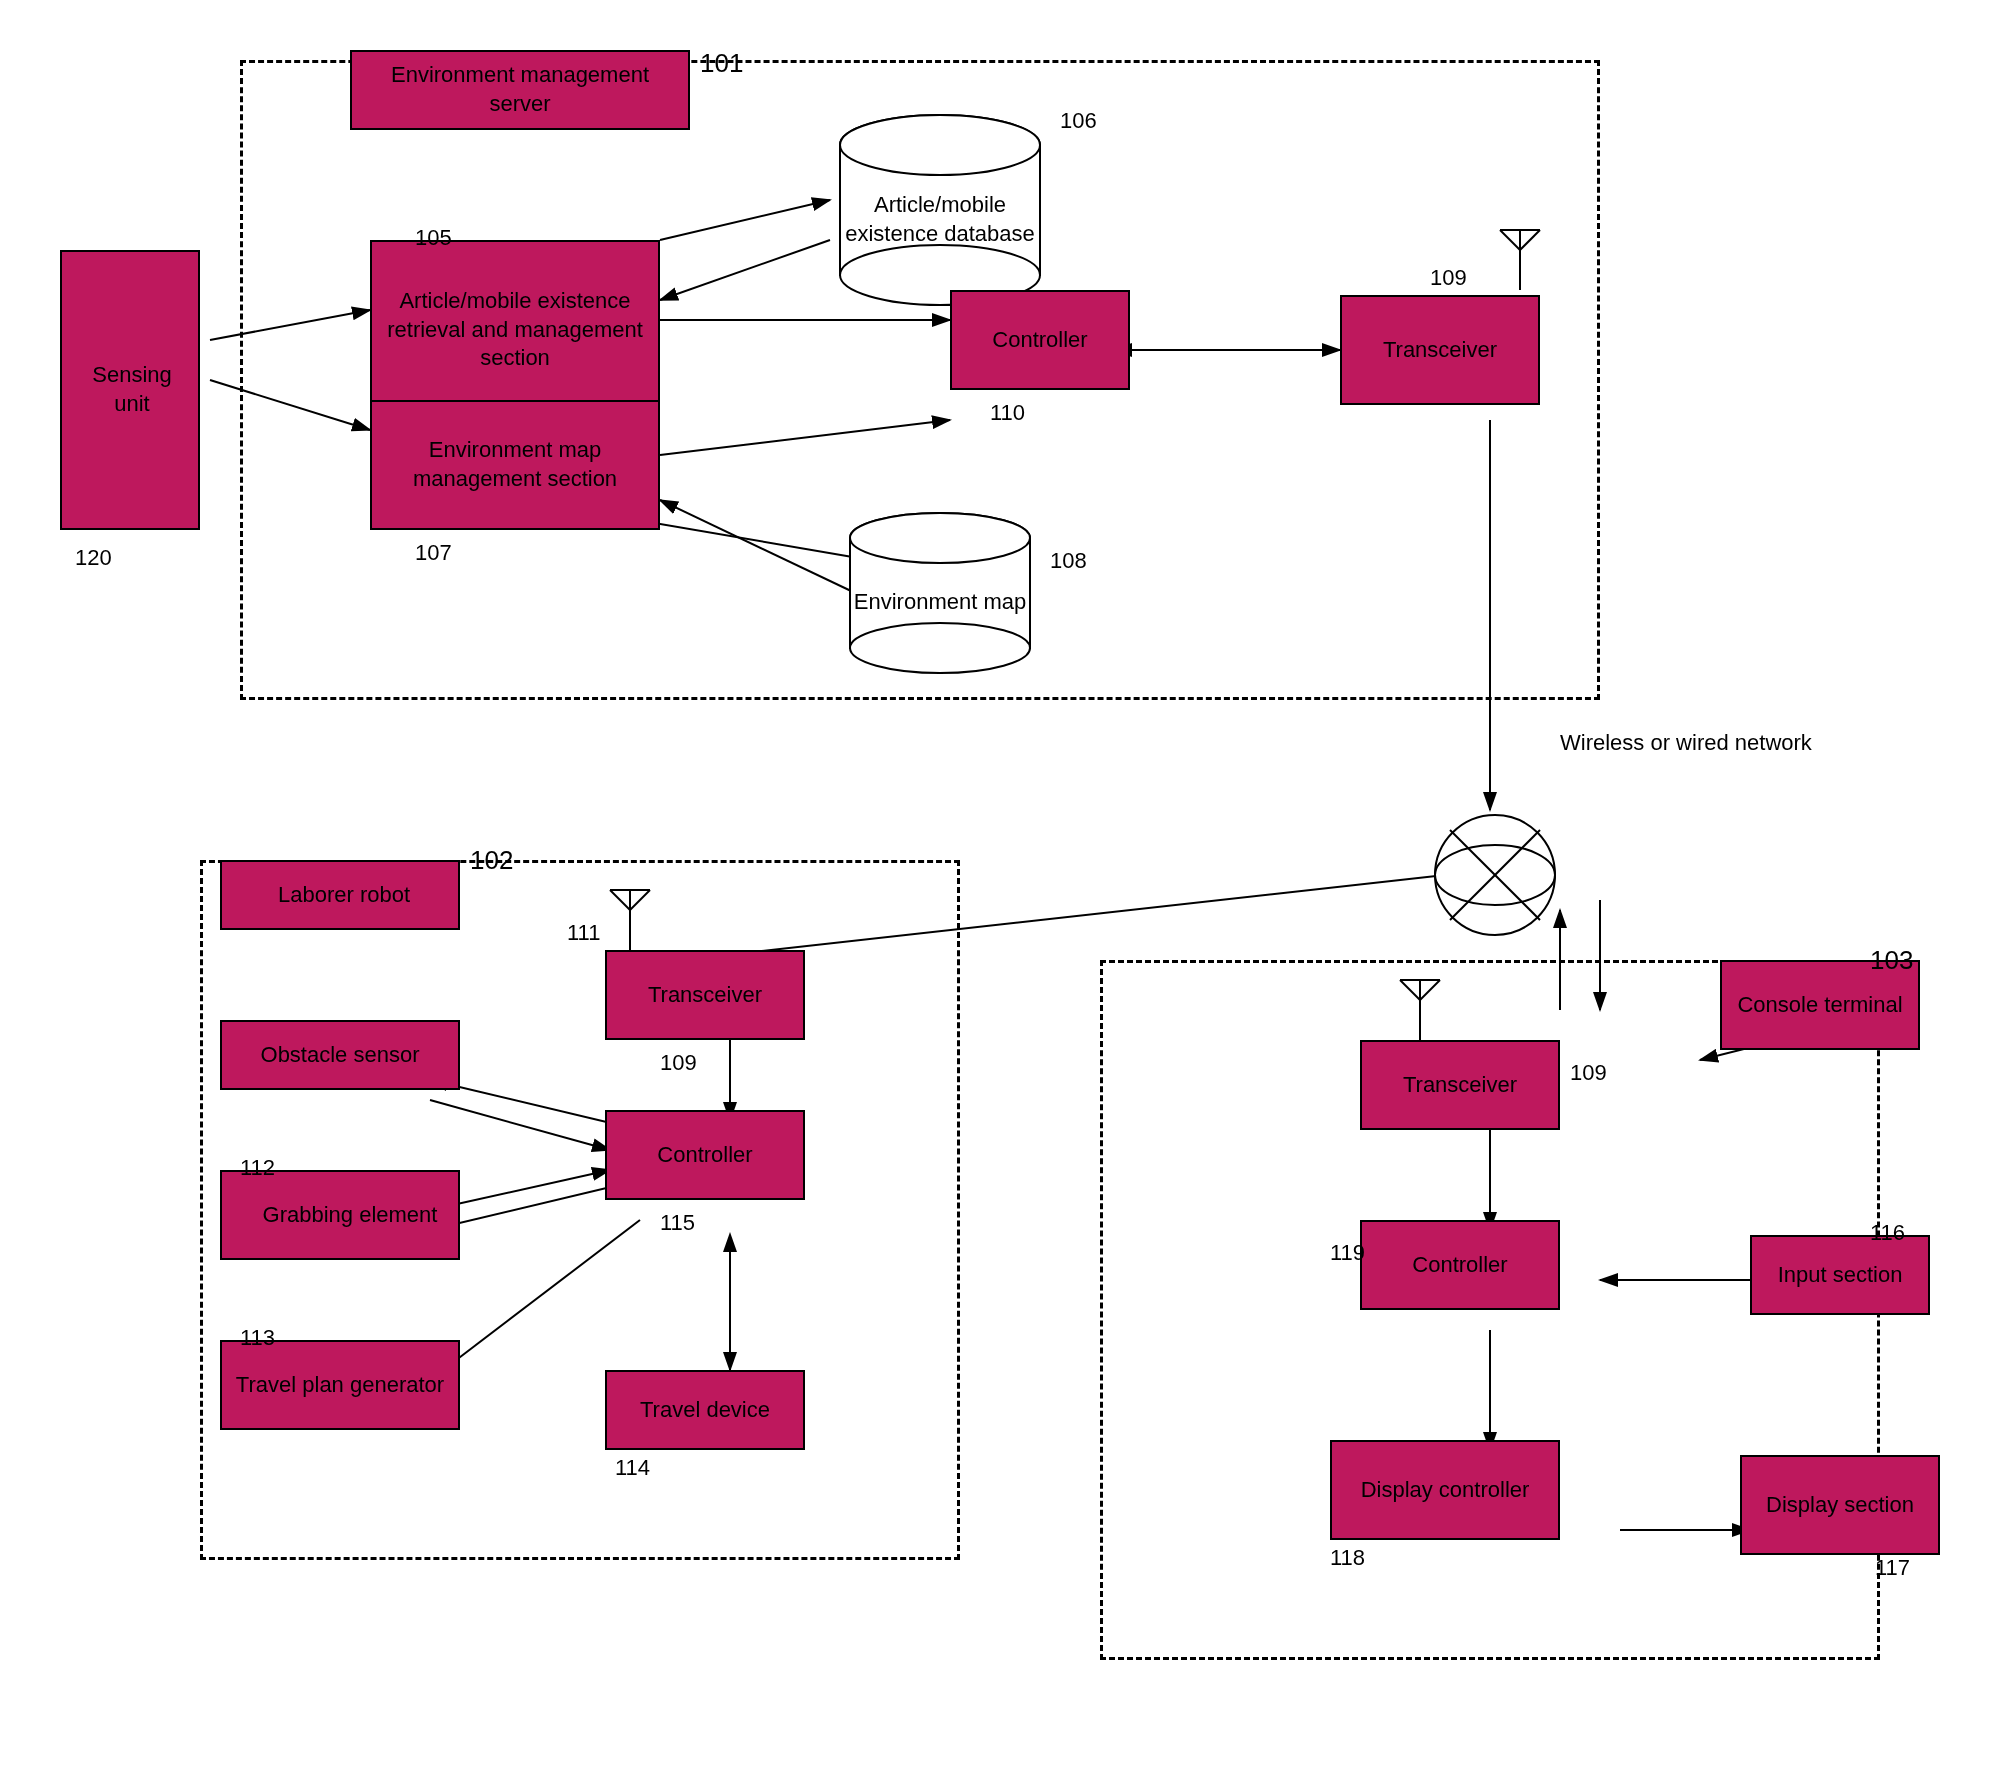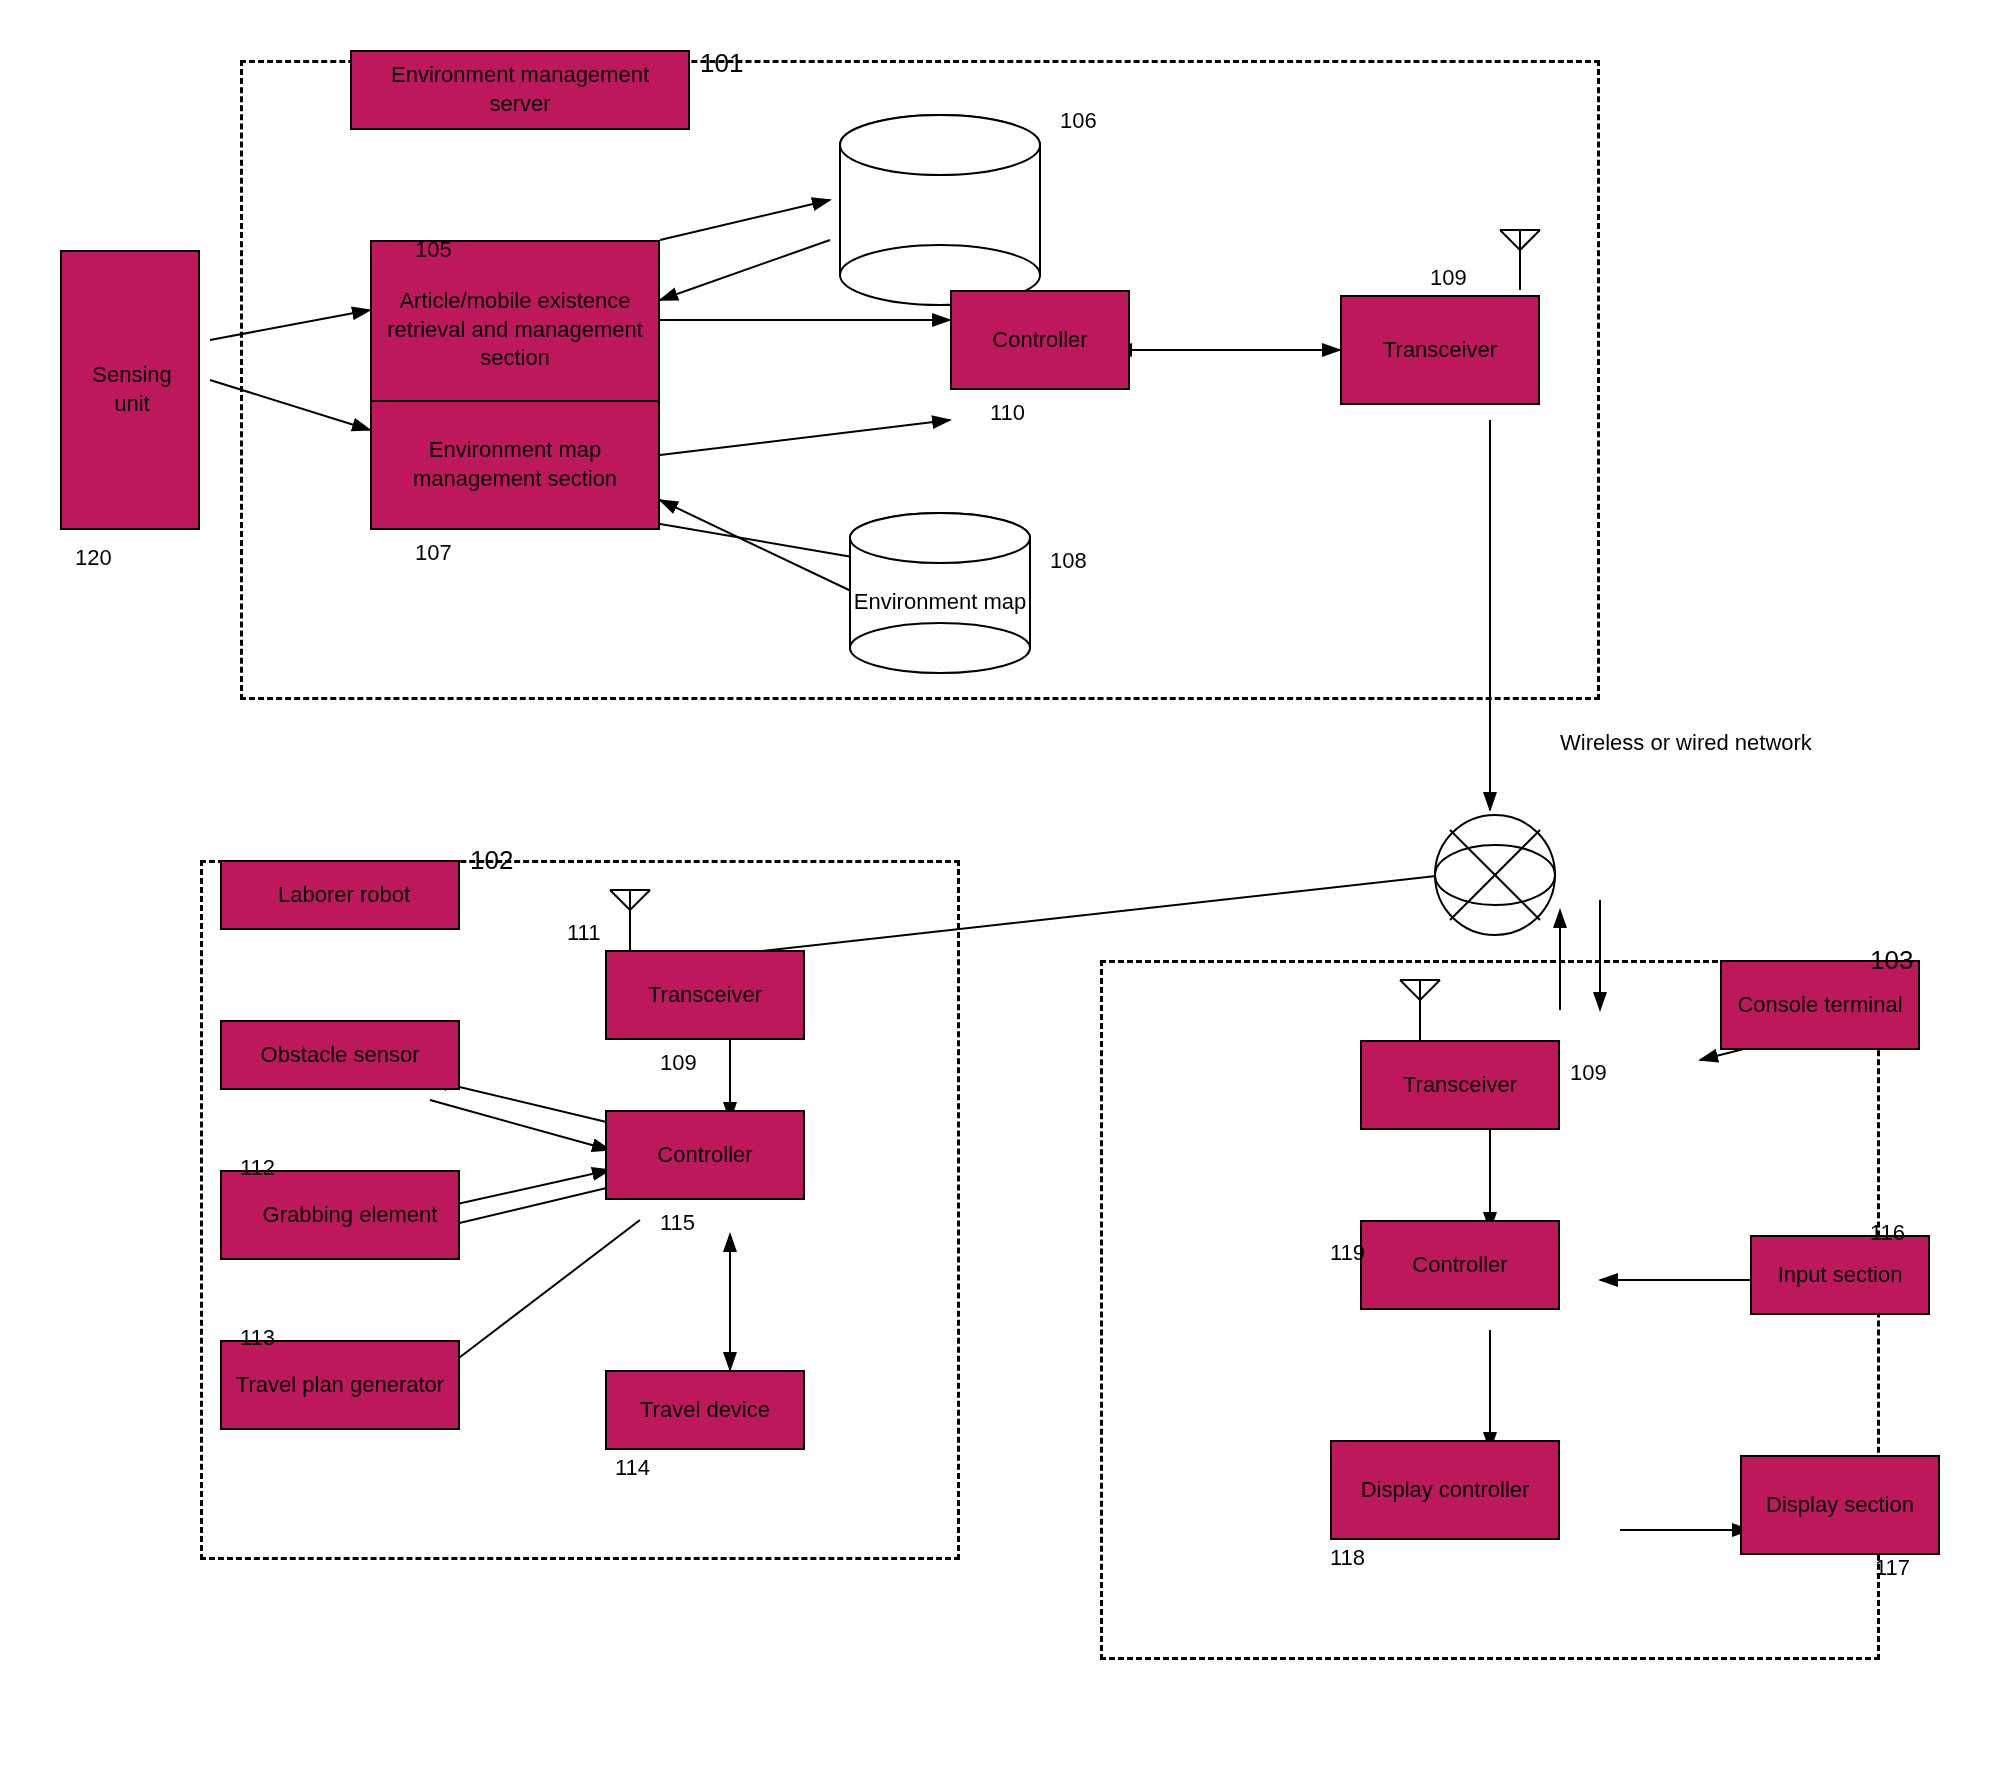--- a/index.html
+++ b/index.html
@@ -156,29 +156,32 @@
 server</span>
   </div>
   <div class="label" style="left:700px; top:48px; font-size:26px;">101</div>
 
   <div class="box" style="left:370px; top:240px; width:290px; height:180px;">
     <span>Article/mobile
 existence retrieval
 and management
 section</span>
   </div>
-  <div class="label" style="left:415px; top:225px;margin-top:12px;">105</div>
+  <div class="label" style="left:415px; top:225px;">105</div>
 
   <div class="cylinder" style="left:830px; top:110px; width:220px; height:200px;">
     <svg viewBox="0 0 220 200" xmlns="http://www.w3.org/2000/svg">
       <ellipse cx="110" cy="35" rx="100" ry="30" fill="#fff" stroke="#000" stroke-width="2"></ellipse>
       <rect x="10" y="35" width="200" height="130" fill="#fff" stroke="#000" stroke-width="2"></rect>
       <ellipse cx="110" cy="165" rx="100" ry="30" fill="#fff" stroke="#000" stroke-width="2"></ellipse>
       <ellipse cx="110" cy="35" rx="100" ry="30" fill="#fff" stroke="#000" stroke-width="2"></ellipse>
     </svg>
+    <div class="cylinder-text">Article/mobile
+existence
+database</div>
   </div>
   <div class="label" style="left:1060px; top:108px;">106</div>
 
   <div class="box" style="left:370px; top:400px; width:290px; height:130px;">
     <span>Environment map
 management
 section</span>
   </div>
   <div class="label" style="left:415px; top:540px;">107</div>
 

